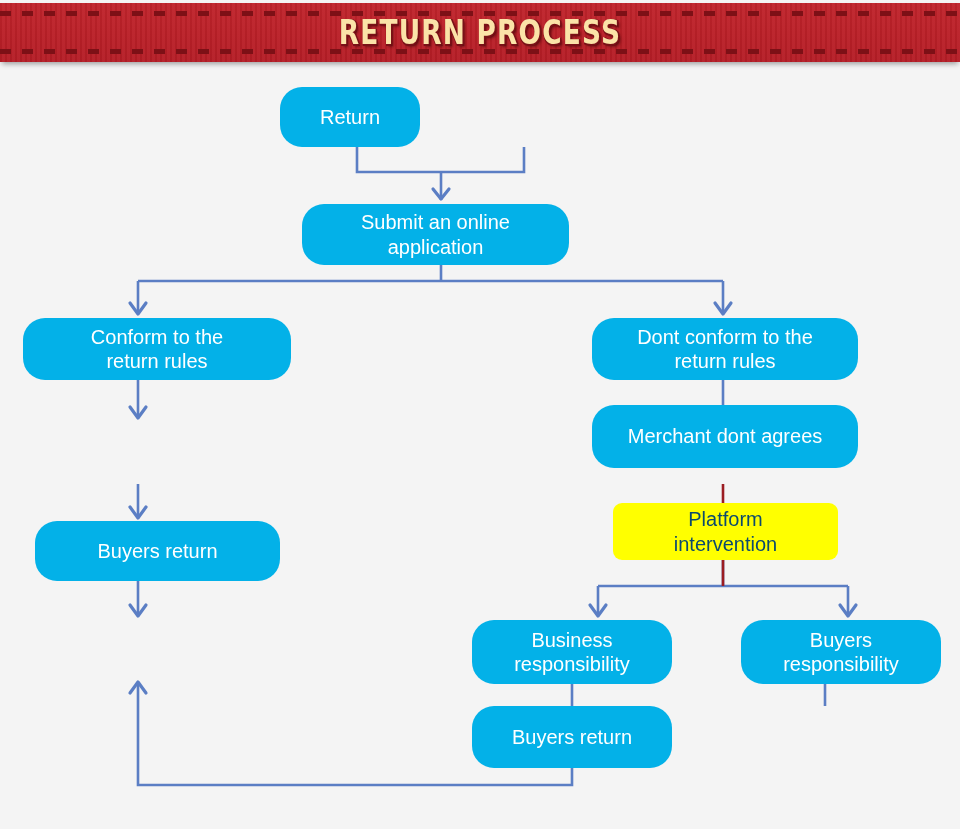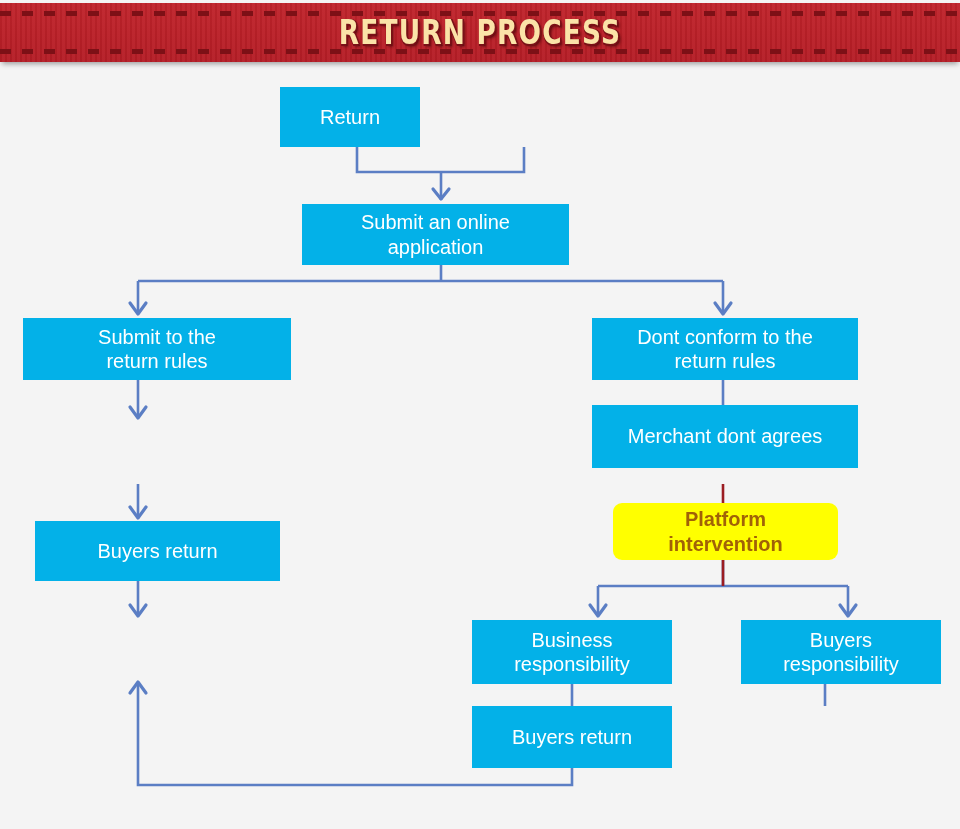--- a/index.html
+++ b/index.html
@@ -85,27 +85,27 @@
     align-items: center;
     justify-content: center;
     text-align: center;
     color: #ffffff;
     background: #03b1e8;
     font-size: 20px;
     line-height: 1.22;
     padding: 2px 6px;
     z-index: 3;
     white-space: pre-line;
+    border-radius: 22px;
   }
   .node.highlight {
     background: #ffff00;
-    color: #a16207;
+    color: #0c4a6e;
     border-radius: 9px;
     z-index: 4;
-    font-weight: bold;
   }
 </style>
 </head>
 <body>
 
 <div id="page">
 
   <div id="banner">
     <div class="stitch" id="stitch-top"></div>
     <div class="stitch" id="stitch-bottom"></div>
@@ -156,21 +156,21 @@
       <path d="M 723,484 L 723,586"></path>
     </g>
   </svg>
 
   <div class="node" style="left:280px; top:87px; width:140px; height:60px;">Return</div>
 
 
   <div class="node" style="left:302px; top:204px; width:267px; height:61px;">Submit an online
 application</div>
 
-  <div class="node" style="left:23px; top:318px; width:268px; height:62px;">Submit to the
+  <div class="node" style="left:23px; top:318px; width:268px; height:62px;">Conform to the
 return rules</div>
 
 
   <div class="node" style="left:35px; top:521px; width:245px; height:60px;">Buyers return</div>
 
 
   <div class="node" style="left:592px; top:318px; width:266px; height:62px;">Dont conform to the
 return rules</div>
 
   <div class="node" style="left:592px; top:405px; width:266px; height:63px;">Merchant dont agrees</div>

